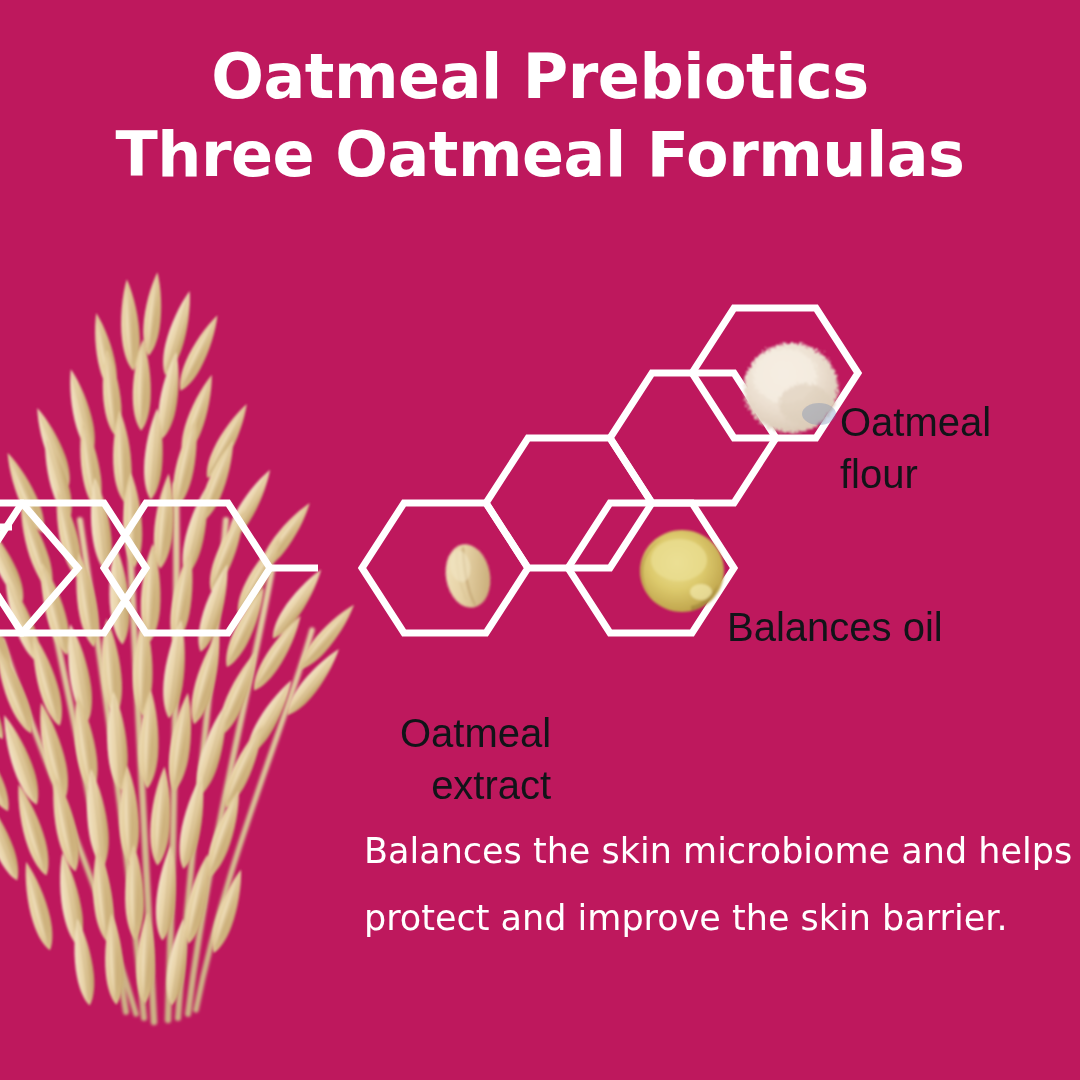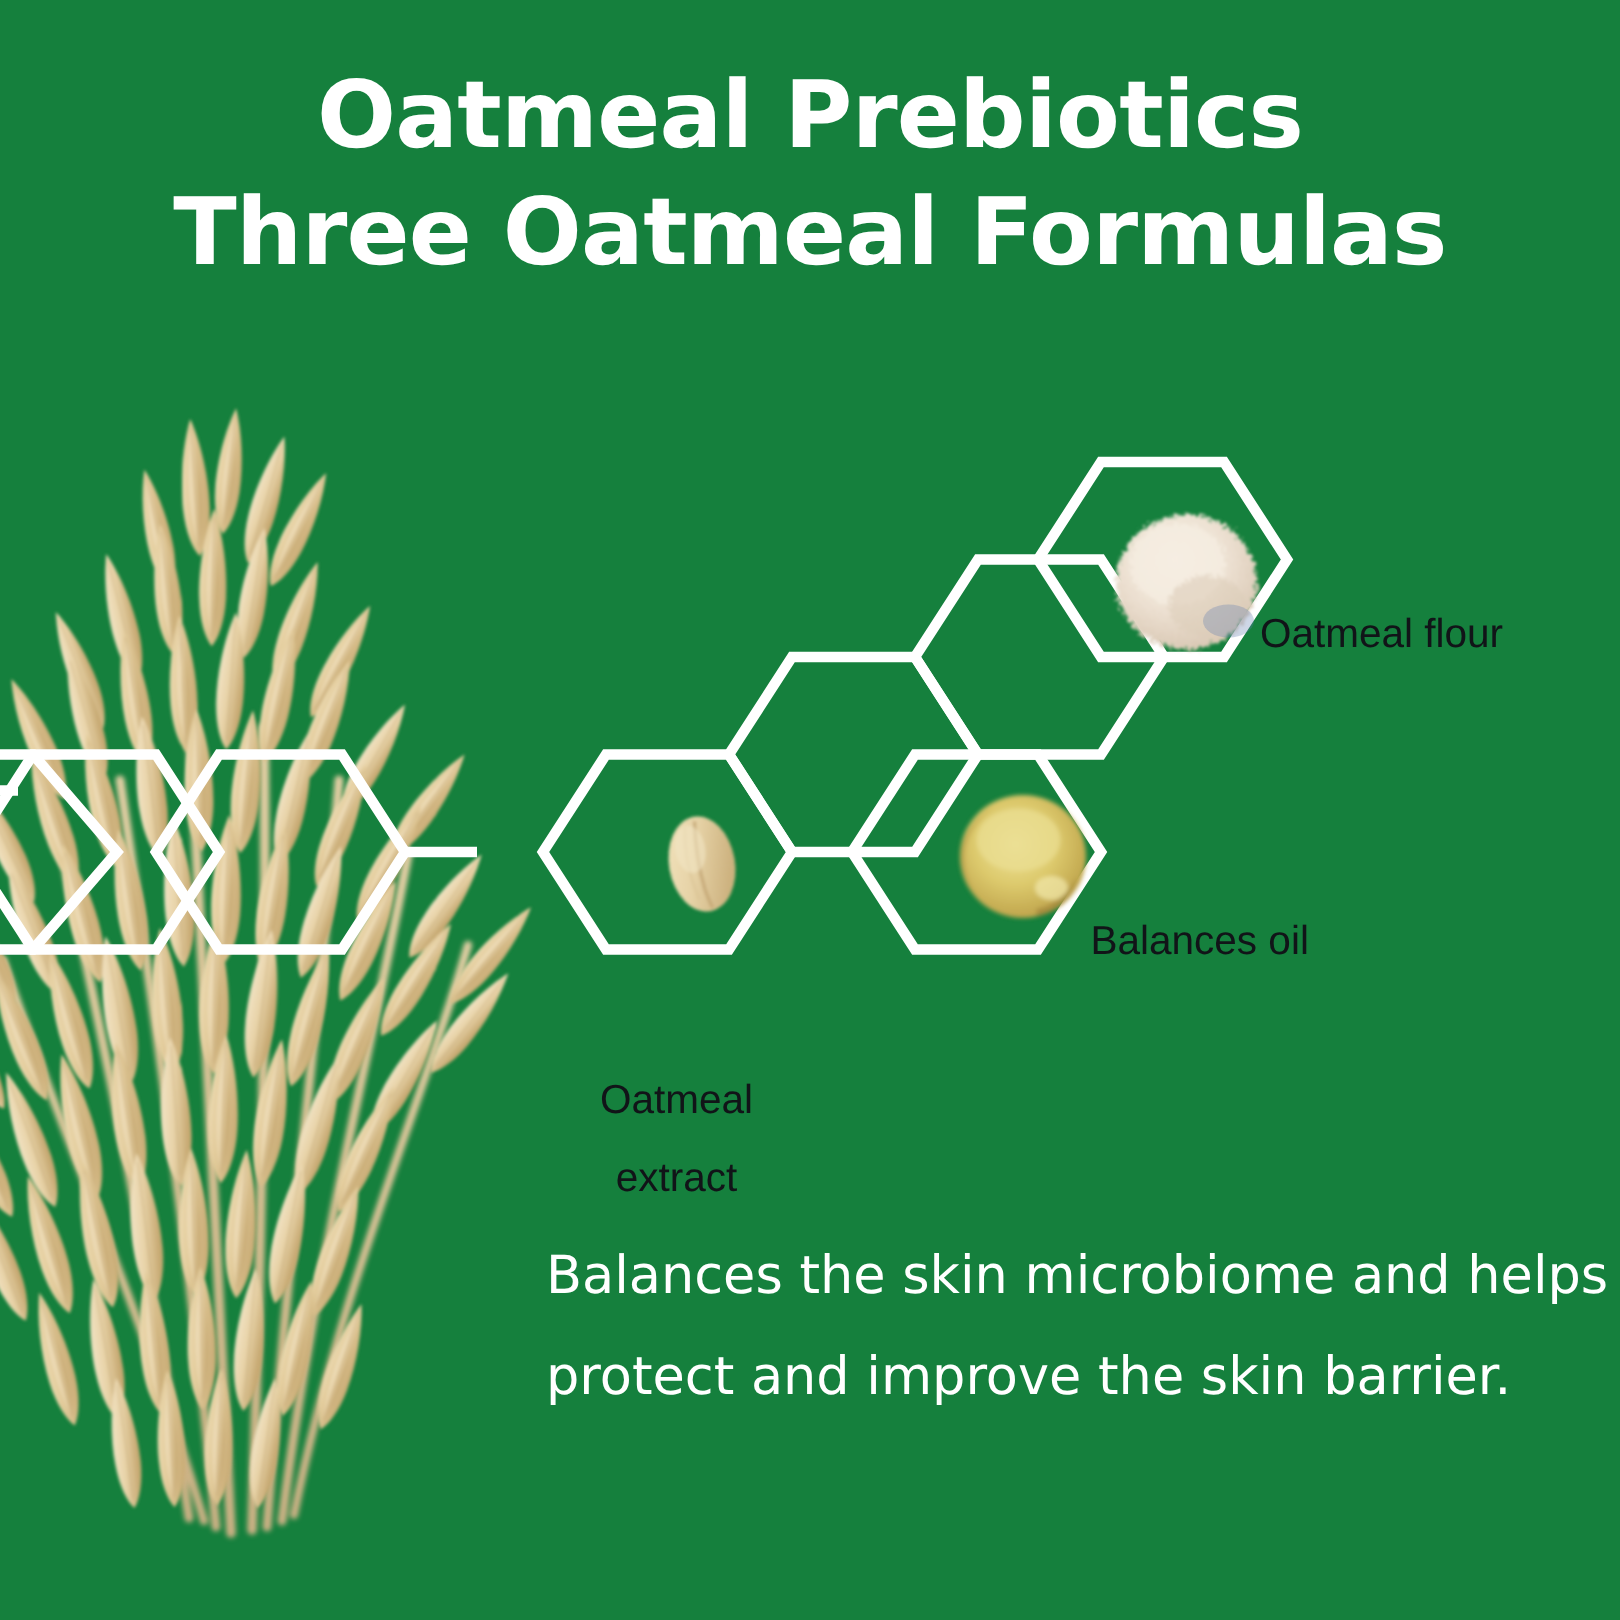--- a/index.html
+++ b/index.html
@@ -69,28 +69,28 @@
     z-index: 25;
   }
   .ing svg { display: block; }
 
   
   .hex-label {
     position: absolute;
     color: #111418;
     font-family: "Liberation Sans", sans-serif;
     font-weight: 400;
-    font-size: 27px;
+    font-size: 40px;
     line-height: 52px;
     white-space: pre-line;
     z-index: 30;
   }
   .label-flour  { left: 840px; top: 396px; }
   .label-oil    { left: 727px; top: 601px; }
-  .label-extract{ left: 400px; top: 655px; text-align: center; }
+  .label-extract{ left: 400px; top: 655px; text-align: right; }
 
   
   .body-copy {
     position: absolute;
     left: 364px;
     top: 818px;
     width: 720px;
     z-index: 30;
   }
   .body-line {
@@ -114,21 +114,21 @@
     font-size: 17px;
     line-height: 26px;
     letter-spacing: 0.2px;
     white-space: nowrap;
     z-index: 30;
   }
 </style>
 </head>
 <body>
 
-<div id="poster" style="background: #15803d;">
+<div id="poster" style="background: #be185d;">
 
   <div class="title-block">
     <span class="title-line">Oatmeal Prebiotics</span>
     <span class="title-line">Three Oatmeal Formulas</span>
   </div>
 
   <div class="oat-photo">
     <svg class="oat-svg" viewBox="0 0 470 760" preserveAspectRatio="none" aria-hidden="true">
       <defs>
         <linearGradient id="gGrain" x1="0" y1="0" x2="1" y2="0.3">

